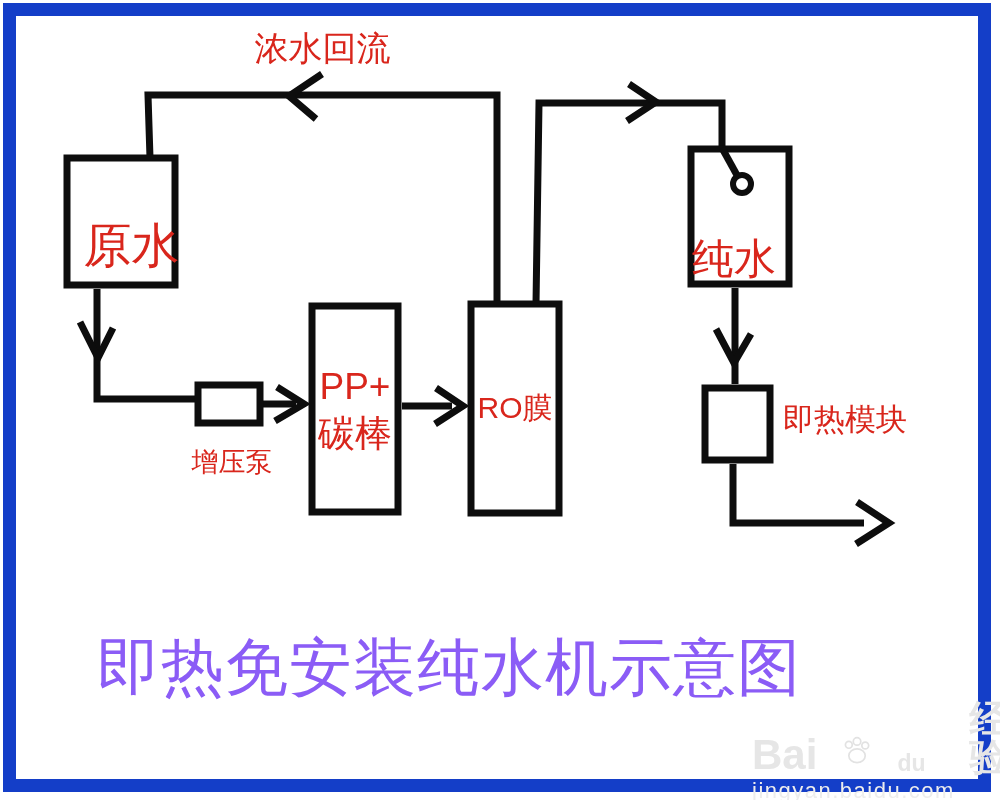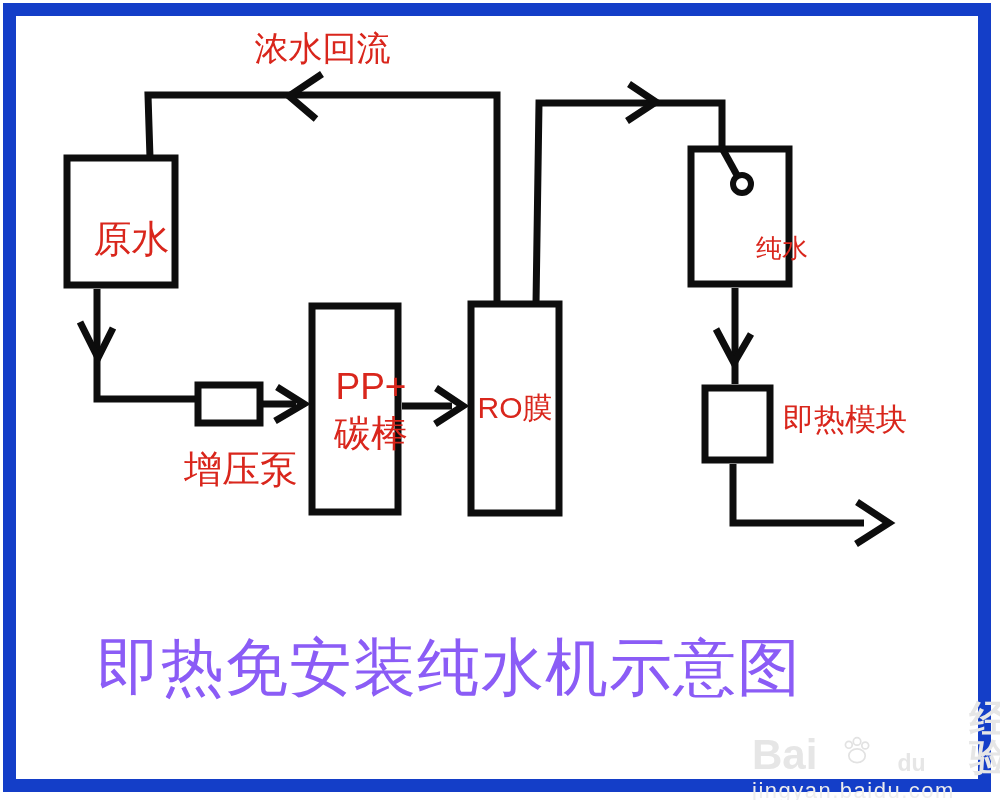--- a/index.html
+++ b/index.html
@@ -13,25 +13,25 @@
     position:relative;width:1000px;height:800px;background:#ffffff;
     overflow:hidden;font-family:"Liberation Sans",sans-serif;
   }
   #frame{
     position:absolute;left:3px;top:3px;width:988px;height:789px;
     box-sizing:border-box;border:13px solid var(--blue);
   }
   #wires{position:absolute;left:0;top:0;}
   .lbl{position:absolute;color:var(--red);text-align:center;white-space:nowrap;}
   .lbl-return{left:250px;top:26px;width:145px;font-size:34px;}
-  .lbl-raw{left:64px;top:214px;width:135px;font-size:38px;}
-  .lbl-pump{left:184px;top:444px;width:96px;font-size:38px;}
-  .lbl-pp{left:309px;top:363px;width:92px;font-size:37px;line-height:1.28;padding-left:16px;}
+  .lbl-raw{left:64px;top:214px;width:135px;font-size:48px;}
+  .lbl-pump{left:184px;top:444px;width:96px;font-size:27px;}
+  .lbl-pp{left:309px;top:363px;width:92px;font-size:37px;line-height:1.28;}
   .lbl-ro{left:468px;top:388px;width:94px;font-size:30px;}
-  .lbl-pure{left:688px;top:231px;width:92px;font-size:26px;margin-left:48px;}
+  .lbl-pure{left:688px;top:231px;width:92px;font-size:42px;}
   .lbl-heater{left:783px;top:399px;width:160px;font-size:31px;text-align:left;}
   #title{
     position:absolute;left:97px;top:625px;color:#8b5cf6;font-size:63px;
     letter-spacing:1px;white-space:nowrap;
   }
   #watermark{position:absolute;left:752px;top:700px;color:var(--wm);}
   #wm-line1{display:flex;align-items:flex-end;font-weight:bold;gap:24px;}
   .wm-bai{font-size:42px;line-height:1;}
   .wm-du{font-size:23px;line-height:1.1;}
   .wm-cn{font-size:38px;line-height:1;margin-left:20px;}

